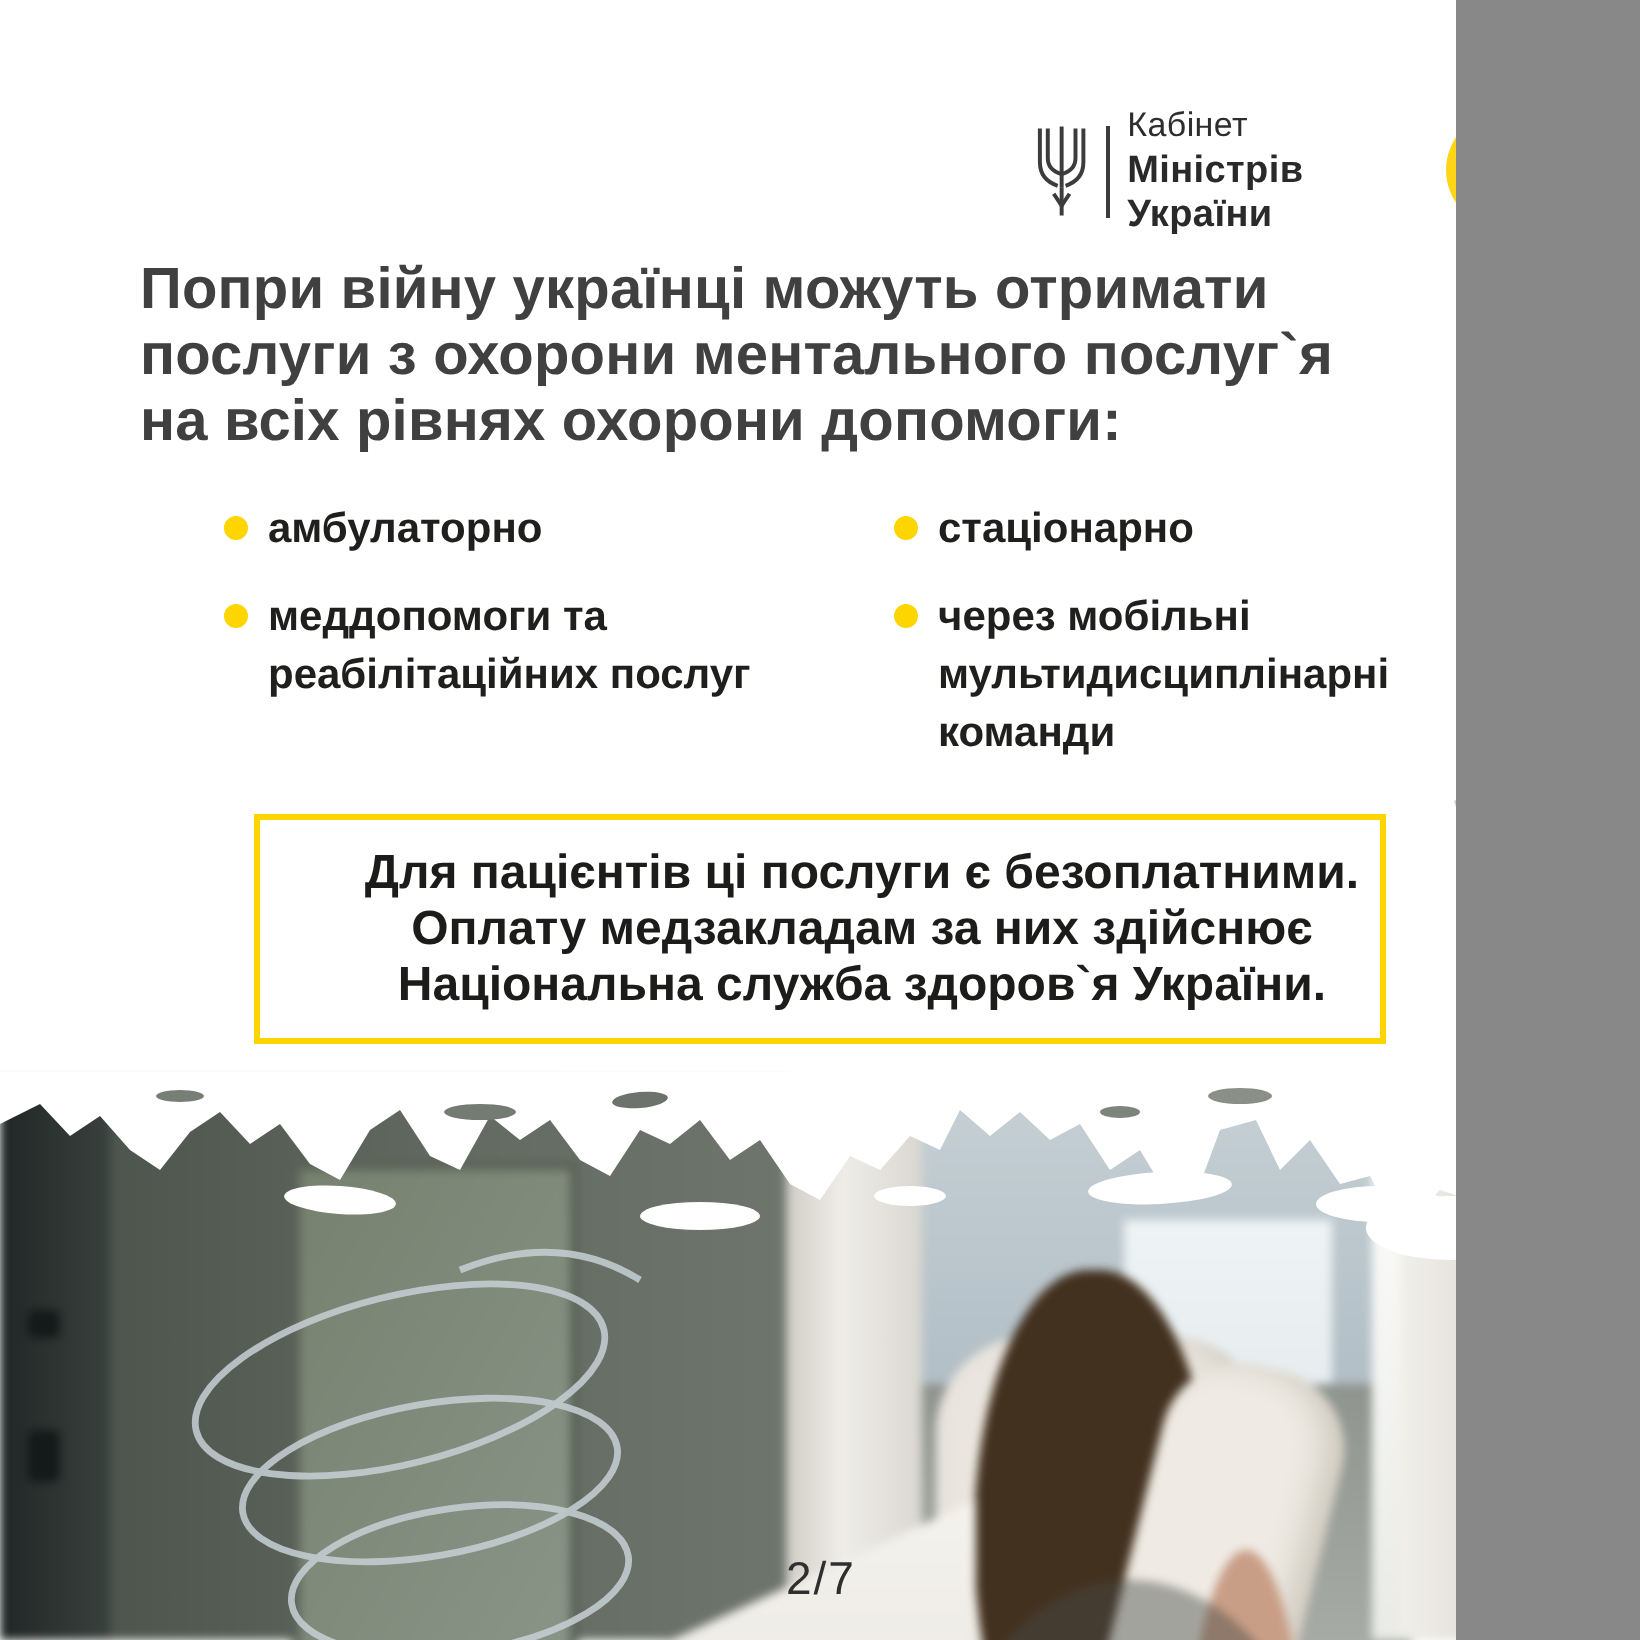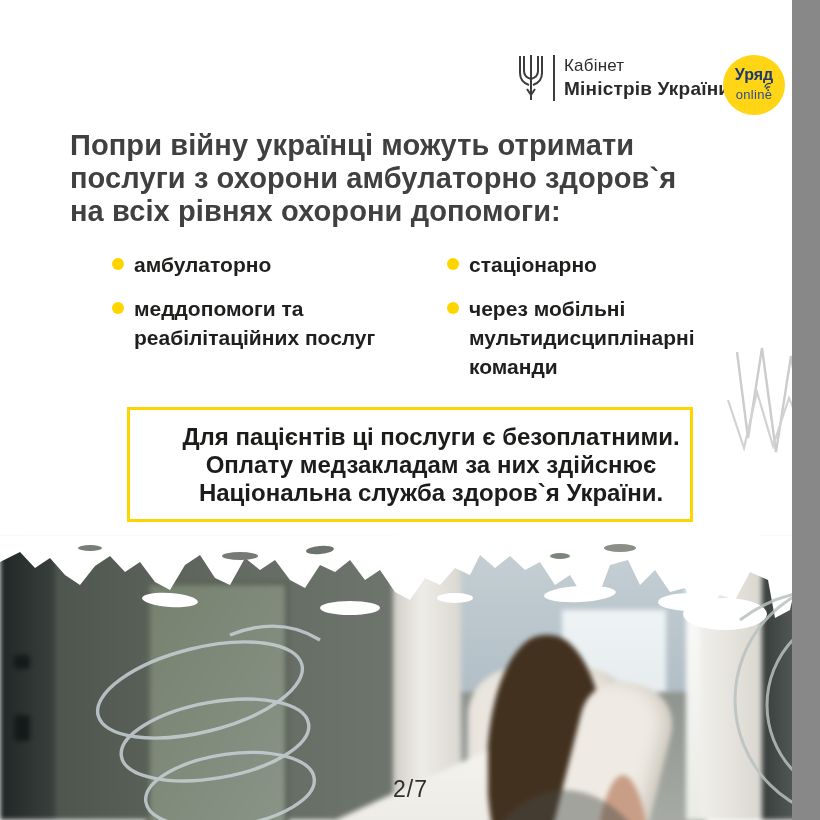--- a/index.html
+++ b/index.html
@@ -1,17 +1,17 @@
 <!DOCTYPE html>
 <html><head>
 <meta charset="utf-8">
 <style>
   html,body{margin:0;padding:0;background:#888;}
   #card{
-    position:relative;width:792px;height:820px;background:#ffffff;
+    position:relative;width:728px;height:820px;background:#ffffff;
     overflow:hidden;font-family:"Liberation Sans",sans-serif;
     -webkit-font-smoothing:antialiased;
   }
   .abs{position:absolute;}
   .nowrap{white-space:nowrap;}
 
   
   #gov-logo{left:515px;top:53px;display:flex;align-items:center;}
   #trident{width:32px;height:50px;}
   #logo-divider{width:2px;height:46px;background:#3c3c3c;margin:0 9px 0 6px;}
@@ -101,21 +101,21 @@
     <div class="badge-w2">online</div>
     <svg id="wifi-ic" viewBox="0 0 12 12" fill="none" stroke="#1f3a72" stroke-width="1.4">
       <path d="M2 7 a5 5 0 0 1 7 -4"></path>
       <path d="M3.6 9 a3 3 0 0 1 4.2 -2.4"></path>
       <circle cx="5.6" cy="10" r="1" fill="#1f3a72" stroke="none"></circle>
     </svg>
   </div>
 
   <div id="heading" class="abs">
     <div class="nowrap">Попри війну українці можуть отримати</div>
-    <div class="nowrap">послуги з охорони амбулаторно здоров`я</div>
+    <div class="nowrap">послуги з охорони ментального послуг`я</div>
     <div class="nowrap">на всіх рівнях охорони допомоги:</div>
   </div>
 
   <div id="blist-left" class="abs blist">
     <div class="bitem">
       <span class="bdot"></span>
       <div class="btxt">
         <div class="nowrap">амбулаторно</div>
       </div>
     </div>

